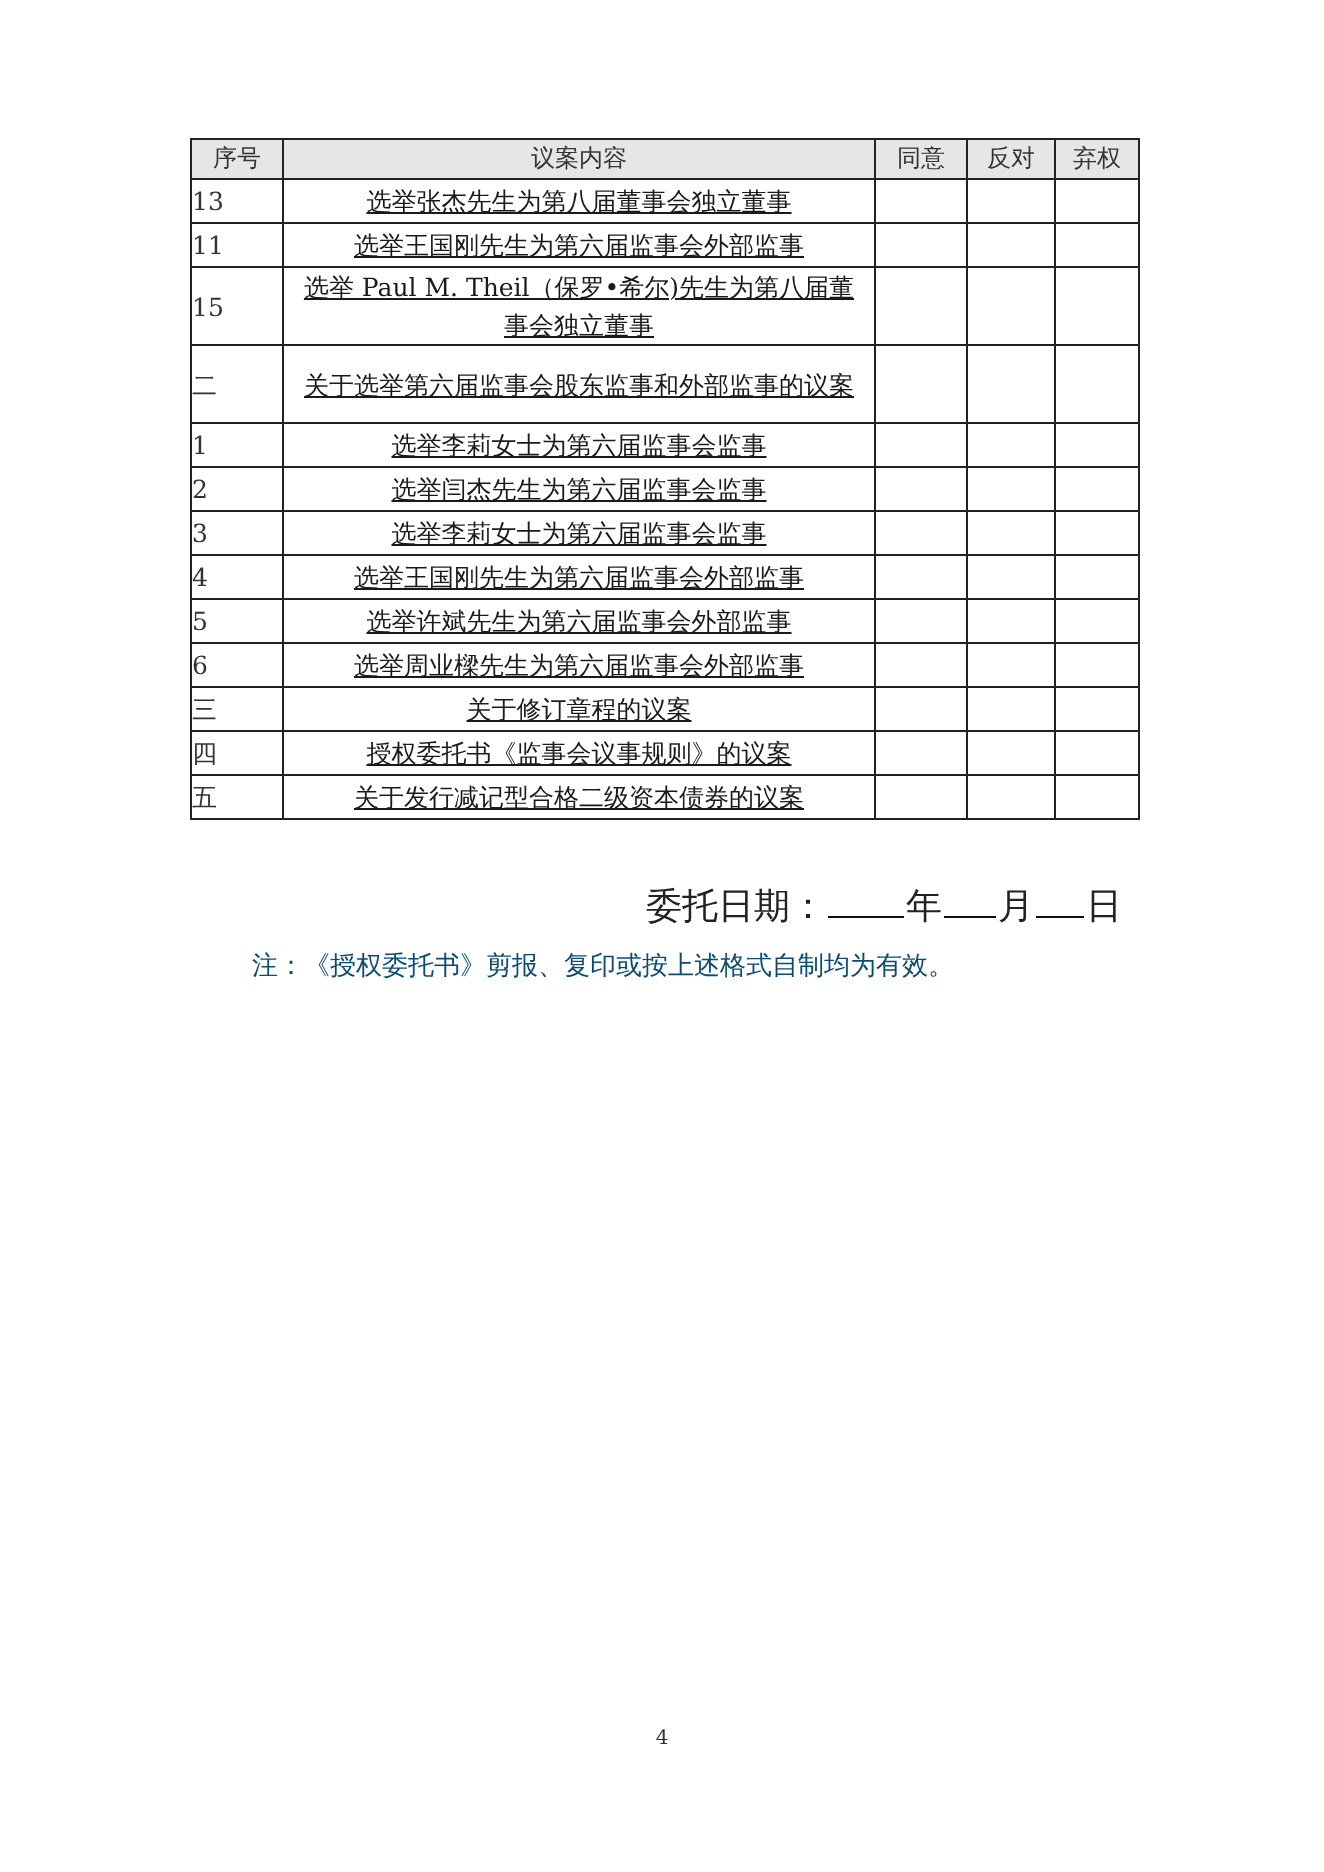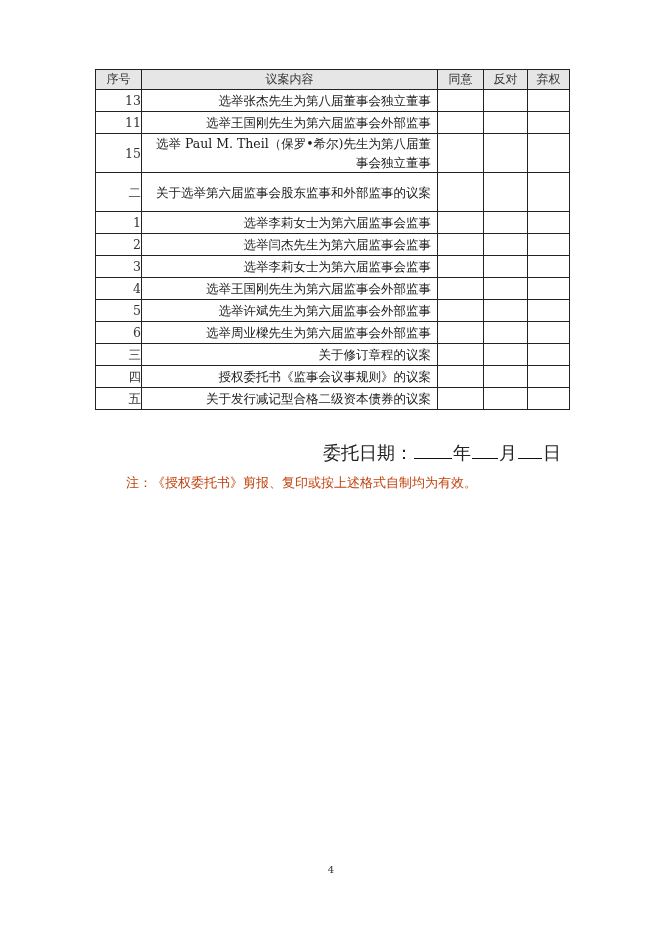--- a/index.html
+++ b/index.html
@@ -23,22 +23,22 @@
       vertical-align: middle;
       font-weight: normal;
     }
     table.votes th {
       background: #e6e6e6;
       height: 19px;
       font-size: 12px;
       text-align: center;
       color: #333;
     }
-    table.votes td.seq { text-align: right; padding: 0; color: #333; }
-    table.votes td.content { text-align: right; }
+    table.votes td.seq { text-align: left; padding: 0; color: #333; }
+    table.votes td.content { text-align: center; text-decoration: underline; }
     table.votes td.vote { padding: 0; }
     tr.single td { height: 21px; }
     tr.double td { height: 38px; }
     .col-seq { width: 46px; }
     .col-content { width: 296px; }
     .col-agree { width: 46px; }
     .col-oppose { width: 44px; }
     .col-abstain { width: 42px; }
 
     .date-line {
@@ -49,21 +49,21 @@
     .blank {
       display: inline-block; border-bottom: 1px solid #111;
       height: 14px; vertical-align: baseline; margin: 0 1px;
     }
     .blank.year { width: 38px; }
     .blank.month { width: 26px; }
     .blank.day { width: 24px; }
 
     .note {
       position: absolute; left: 126px; top: 474px;
-      font-size: 13px; color: #c2410c; white-space: nowrap;
+      font-size: 13px; color: #0c4a6e; white-space: nowrap;
     }
     .page-number {
       position: absolute; top: 864px; left: 0; width: 662px;
       text-align: center; font-size: 10px; color: #333;
     }
   </style>
 </head>
 <body>
 
 <div class="page">

